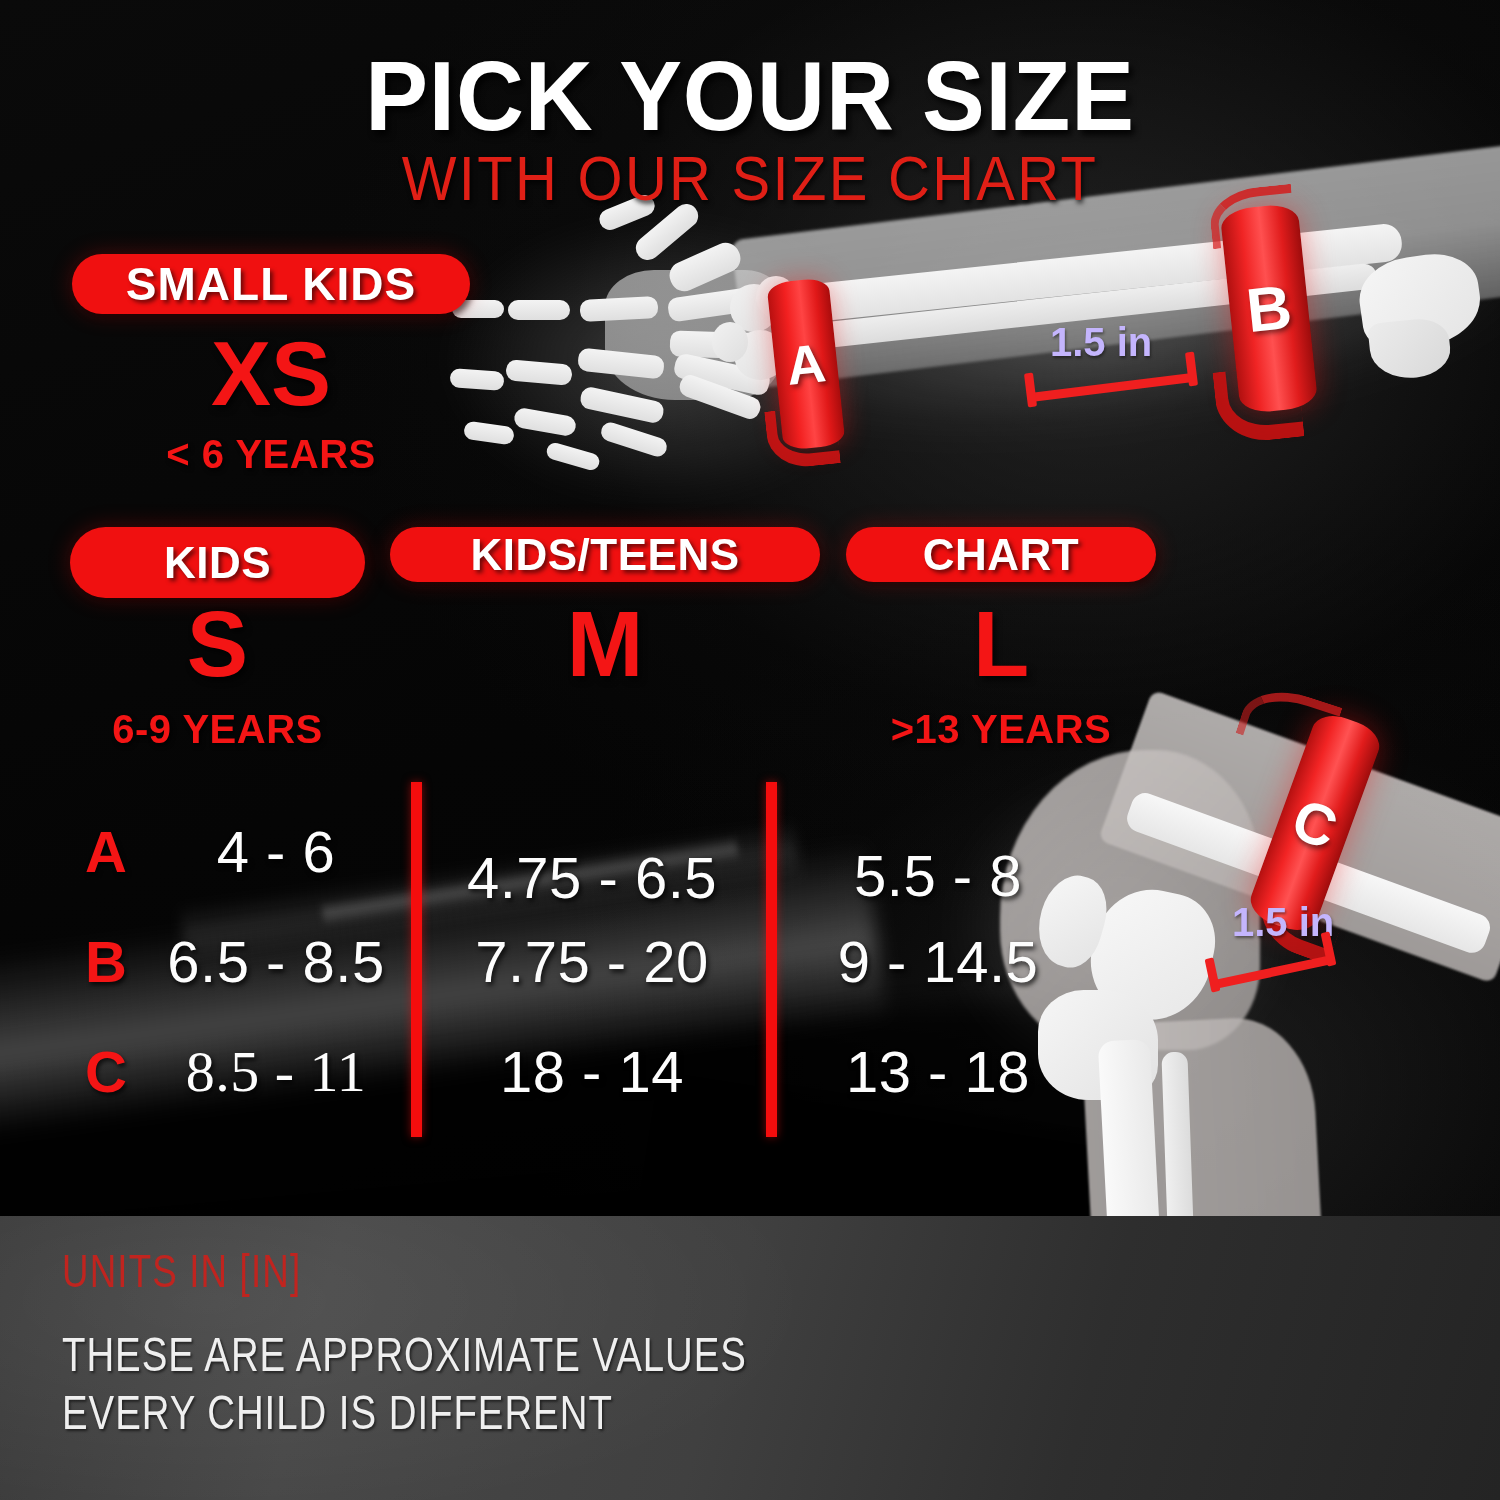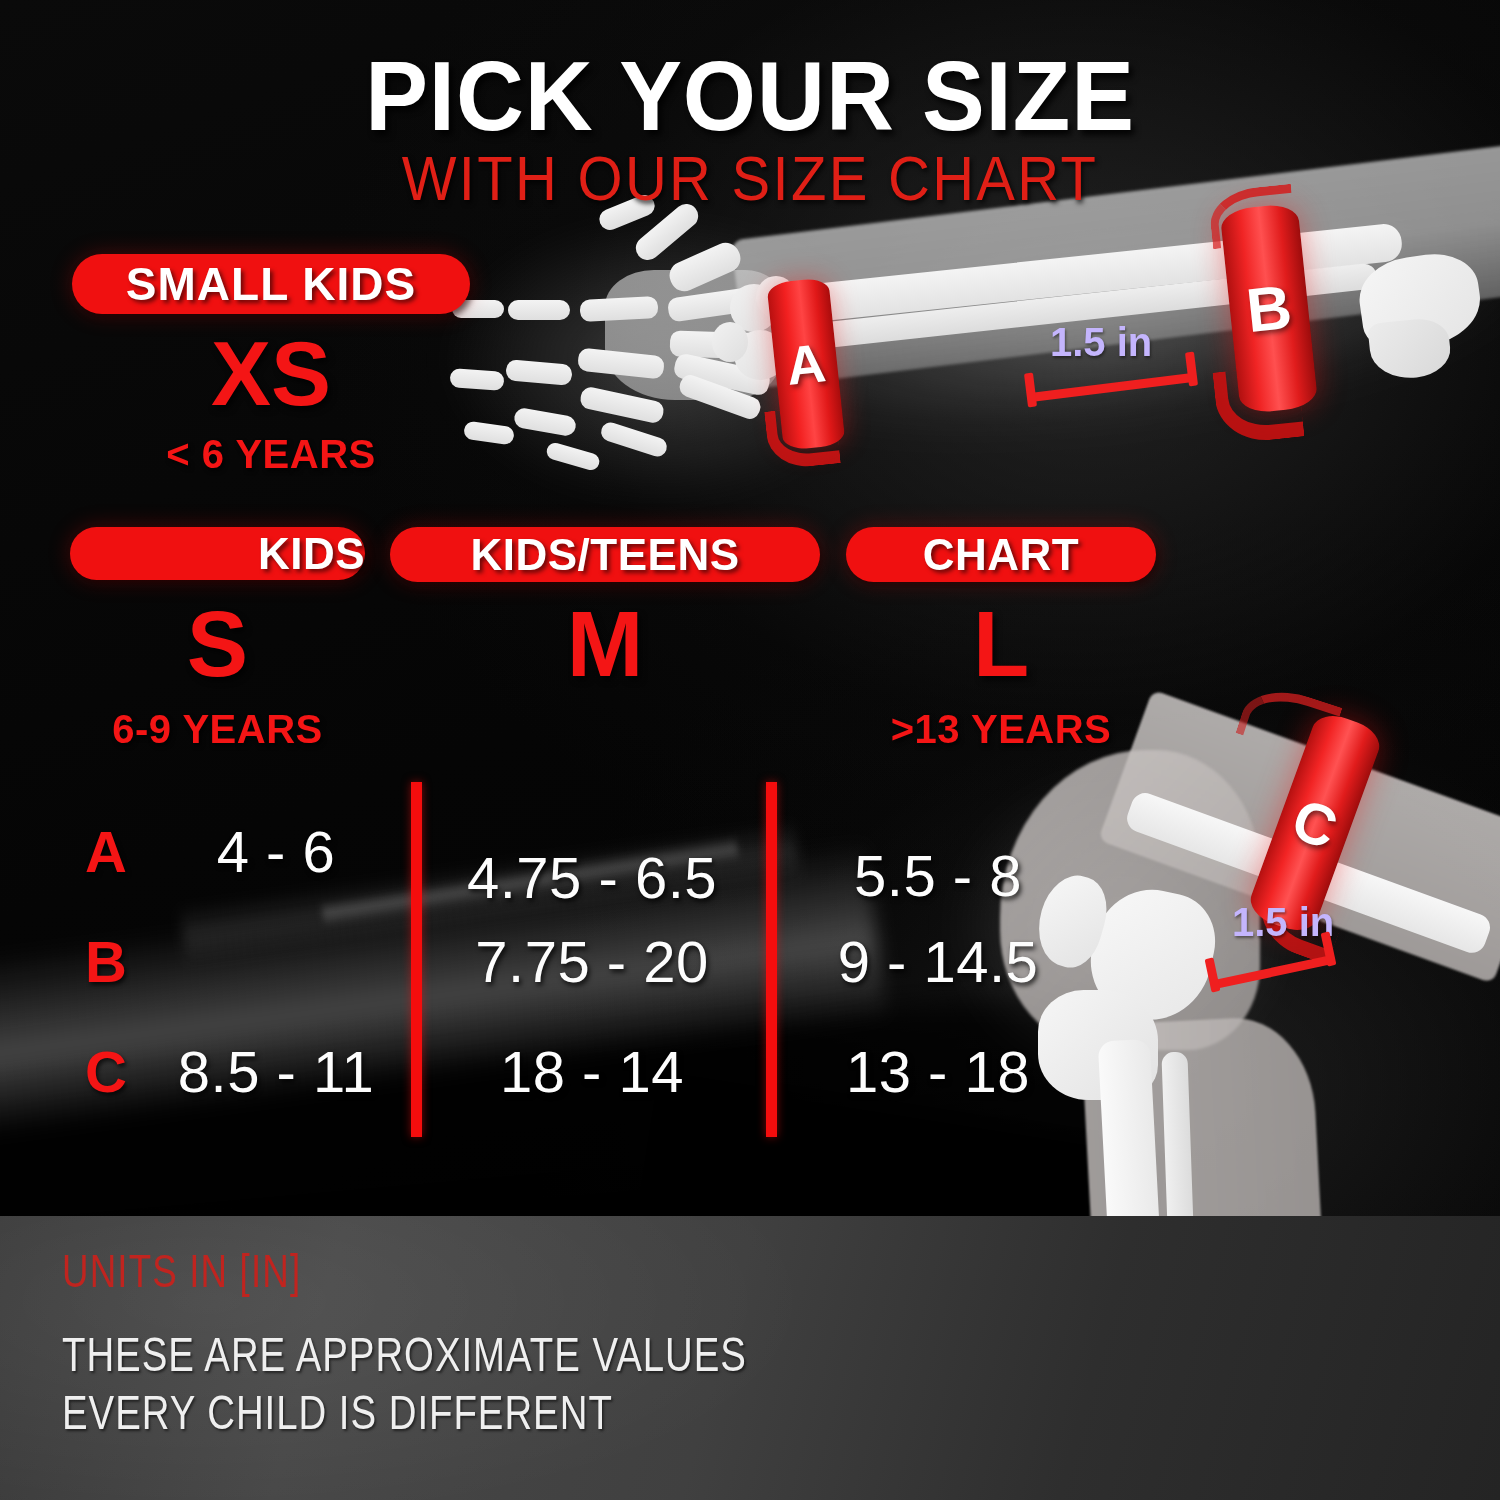--- a/index.html
+++ b/index.html
@@ -138,21 +138,21 @@
     border-radius: 40px;
     display: flex;
     align-items: center;
     justify-content: center;
     color: #ffffff;
     font-weight: 700;
     box-shadow: 0 0 22px rgba(240,16,16,0.28), 3px 4px 6px rgba(0,0,0,0.6);
     text-shadow: 3px 3px 4px rgba(0,0,0,0.55);
   }
   .badge-xs   { left: 72px;  top: 254px; width: 398px; height: 60px; font-size: 46px; letter-spacing: 1px; }
-  .badge-s    { left: 70px;  top: 527px; width: 295px; height: 53px; font-size: 44px; letter-spacing: 0.5px; justify-content: flex-end; }
+  .badge-s    { left: 70px;  top: 527px; width: 295px; height: 71px; font-size: 44px; letter-spacing: 0.5px; }
   .badge-m    { left: 390px; top: 527px; width: 430px; height: 55px; font-size: 44px; letter-spacing: 0.5px; }
   .badge-l    { left: 846px; top: 527px; width: 310px; height: 55px; font-size: 44px; letter-spacing: 0.5px; }
 
   
   .size-letter {
     position: absolute;
     text-align: center;
     color: #f41515;
     font-weight: 700;
     font-size: 92px;
@@ -610,25 +610,26 @@
 
   <div class="divider d1"></div>
   <div class="divider d2"></div>
 
   <div class="row-letter" style="top:818px;">A</div>
   <div class="cell c0" style="top:818px;">4 - 6</div>
   <div class="cell c1" style="top:844px;">4.75 - 6.5</div>
   <div class="cell c2" style="top:842px;">5.5 - 8</div>
 
   <div class="row-letter" style="top:928px;">B</div>
+  <div class="cell c0" style="top:928px;">6.5 - 8.5</div>
   <div class="cell c1" style="top:928px;">7.75 - 20</div>
   <div class="cell c2" style="top:928px;">9 - 14.5</div>
 
   <div class="row-letter" style="top:1038px;">C</div>
-  <div class="cell c0" style="top:1038px;">8.5 - 11</div>
+  <div class="cell c0" style="top:1038px;font-family:Liberation Serif, serif;">8.5 - 11</div>
   <div class="cell c1" style="top:1038px;">18 - 14</div>
   <div class="cell c2" style="top:1038px;">13 - 18</div>
 
   <div class="footer-panel"></div>
   <div class="footer-units">UNITS IN [IN]</div>
   <div class="footer-line l1">THESE ARE APPROXIMATE VALUES</div>
   <div class="footer-line l2">EVERY CHILD IS DIFFERENT</div>
 
 </div>
 

